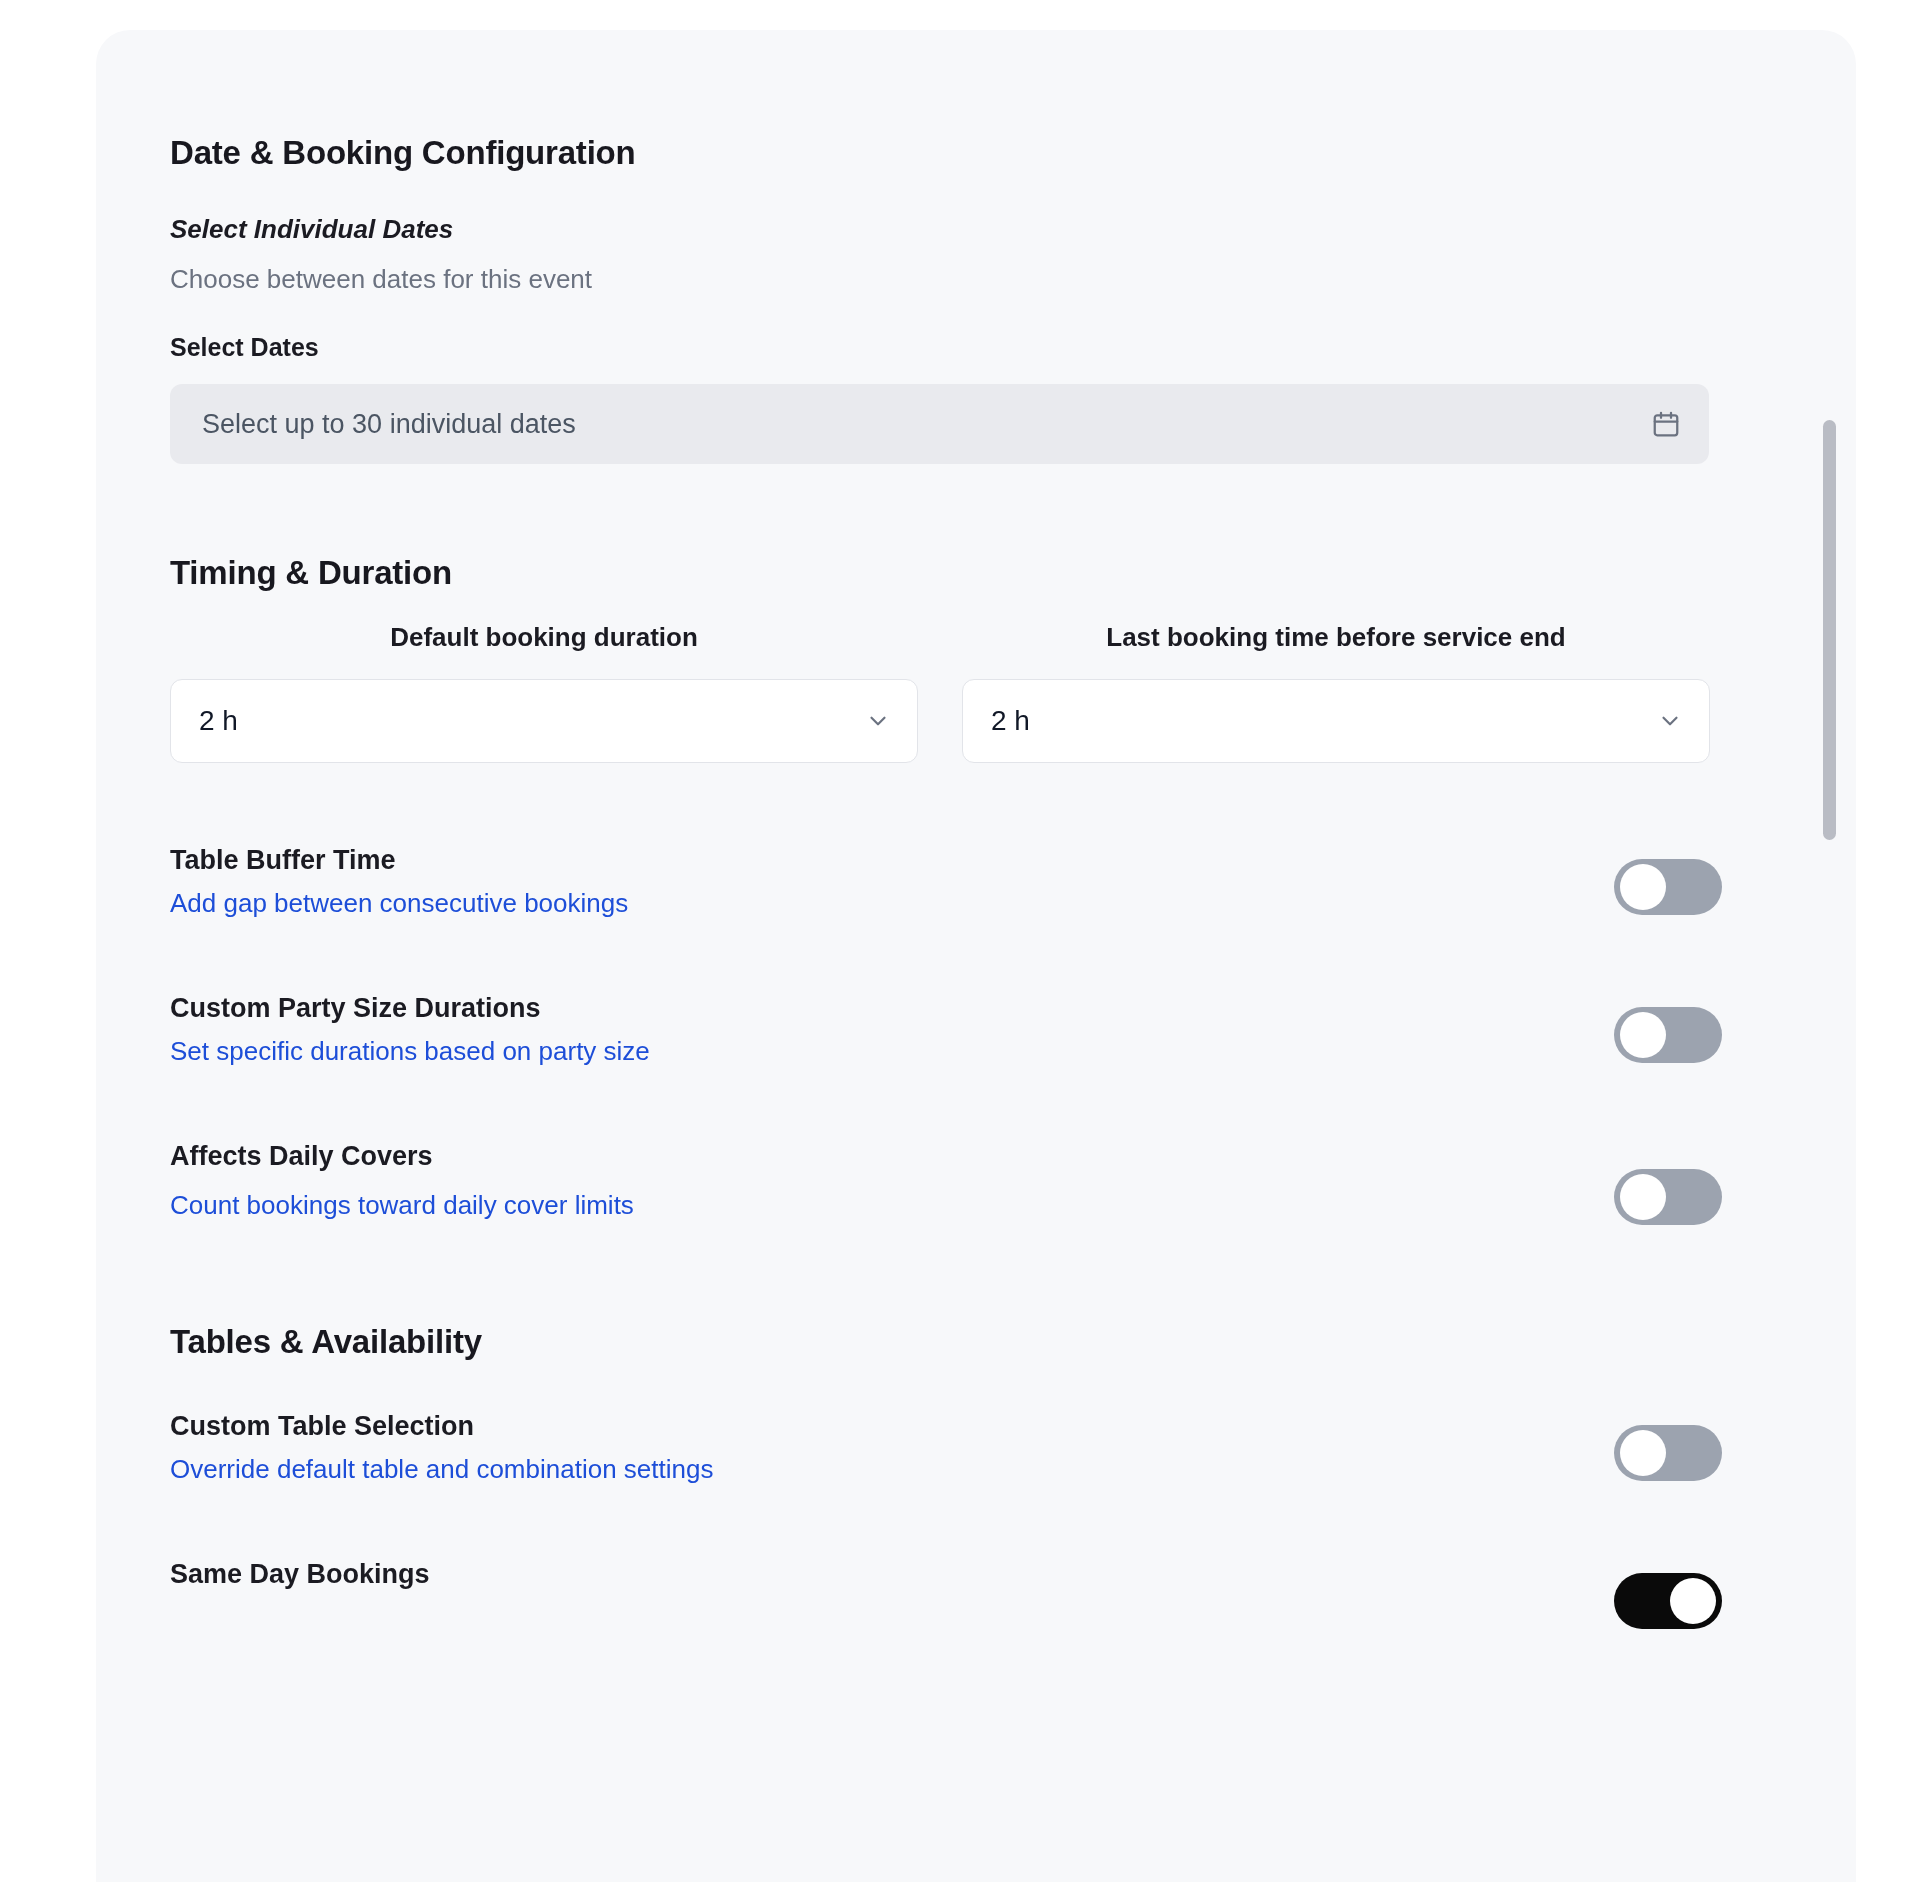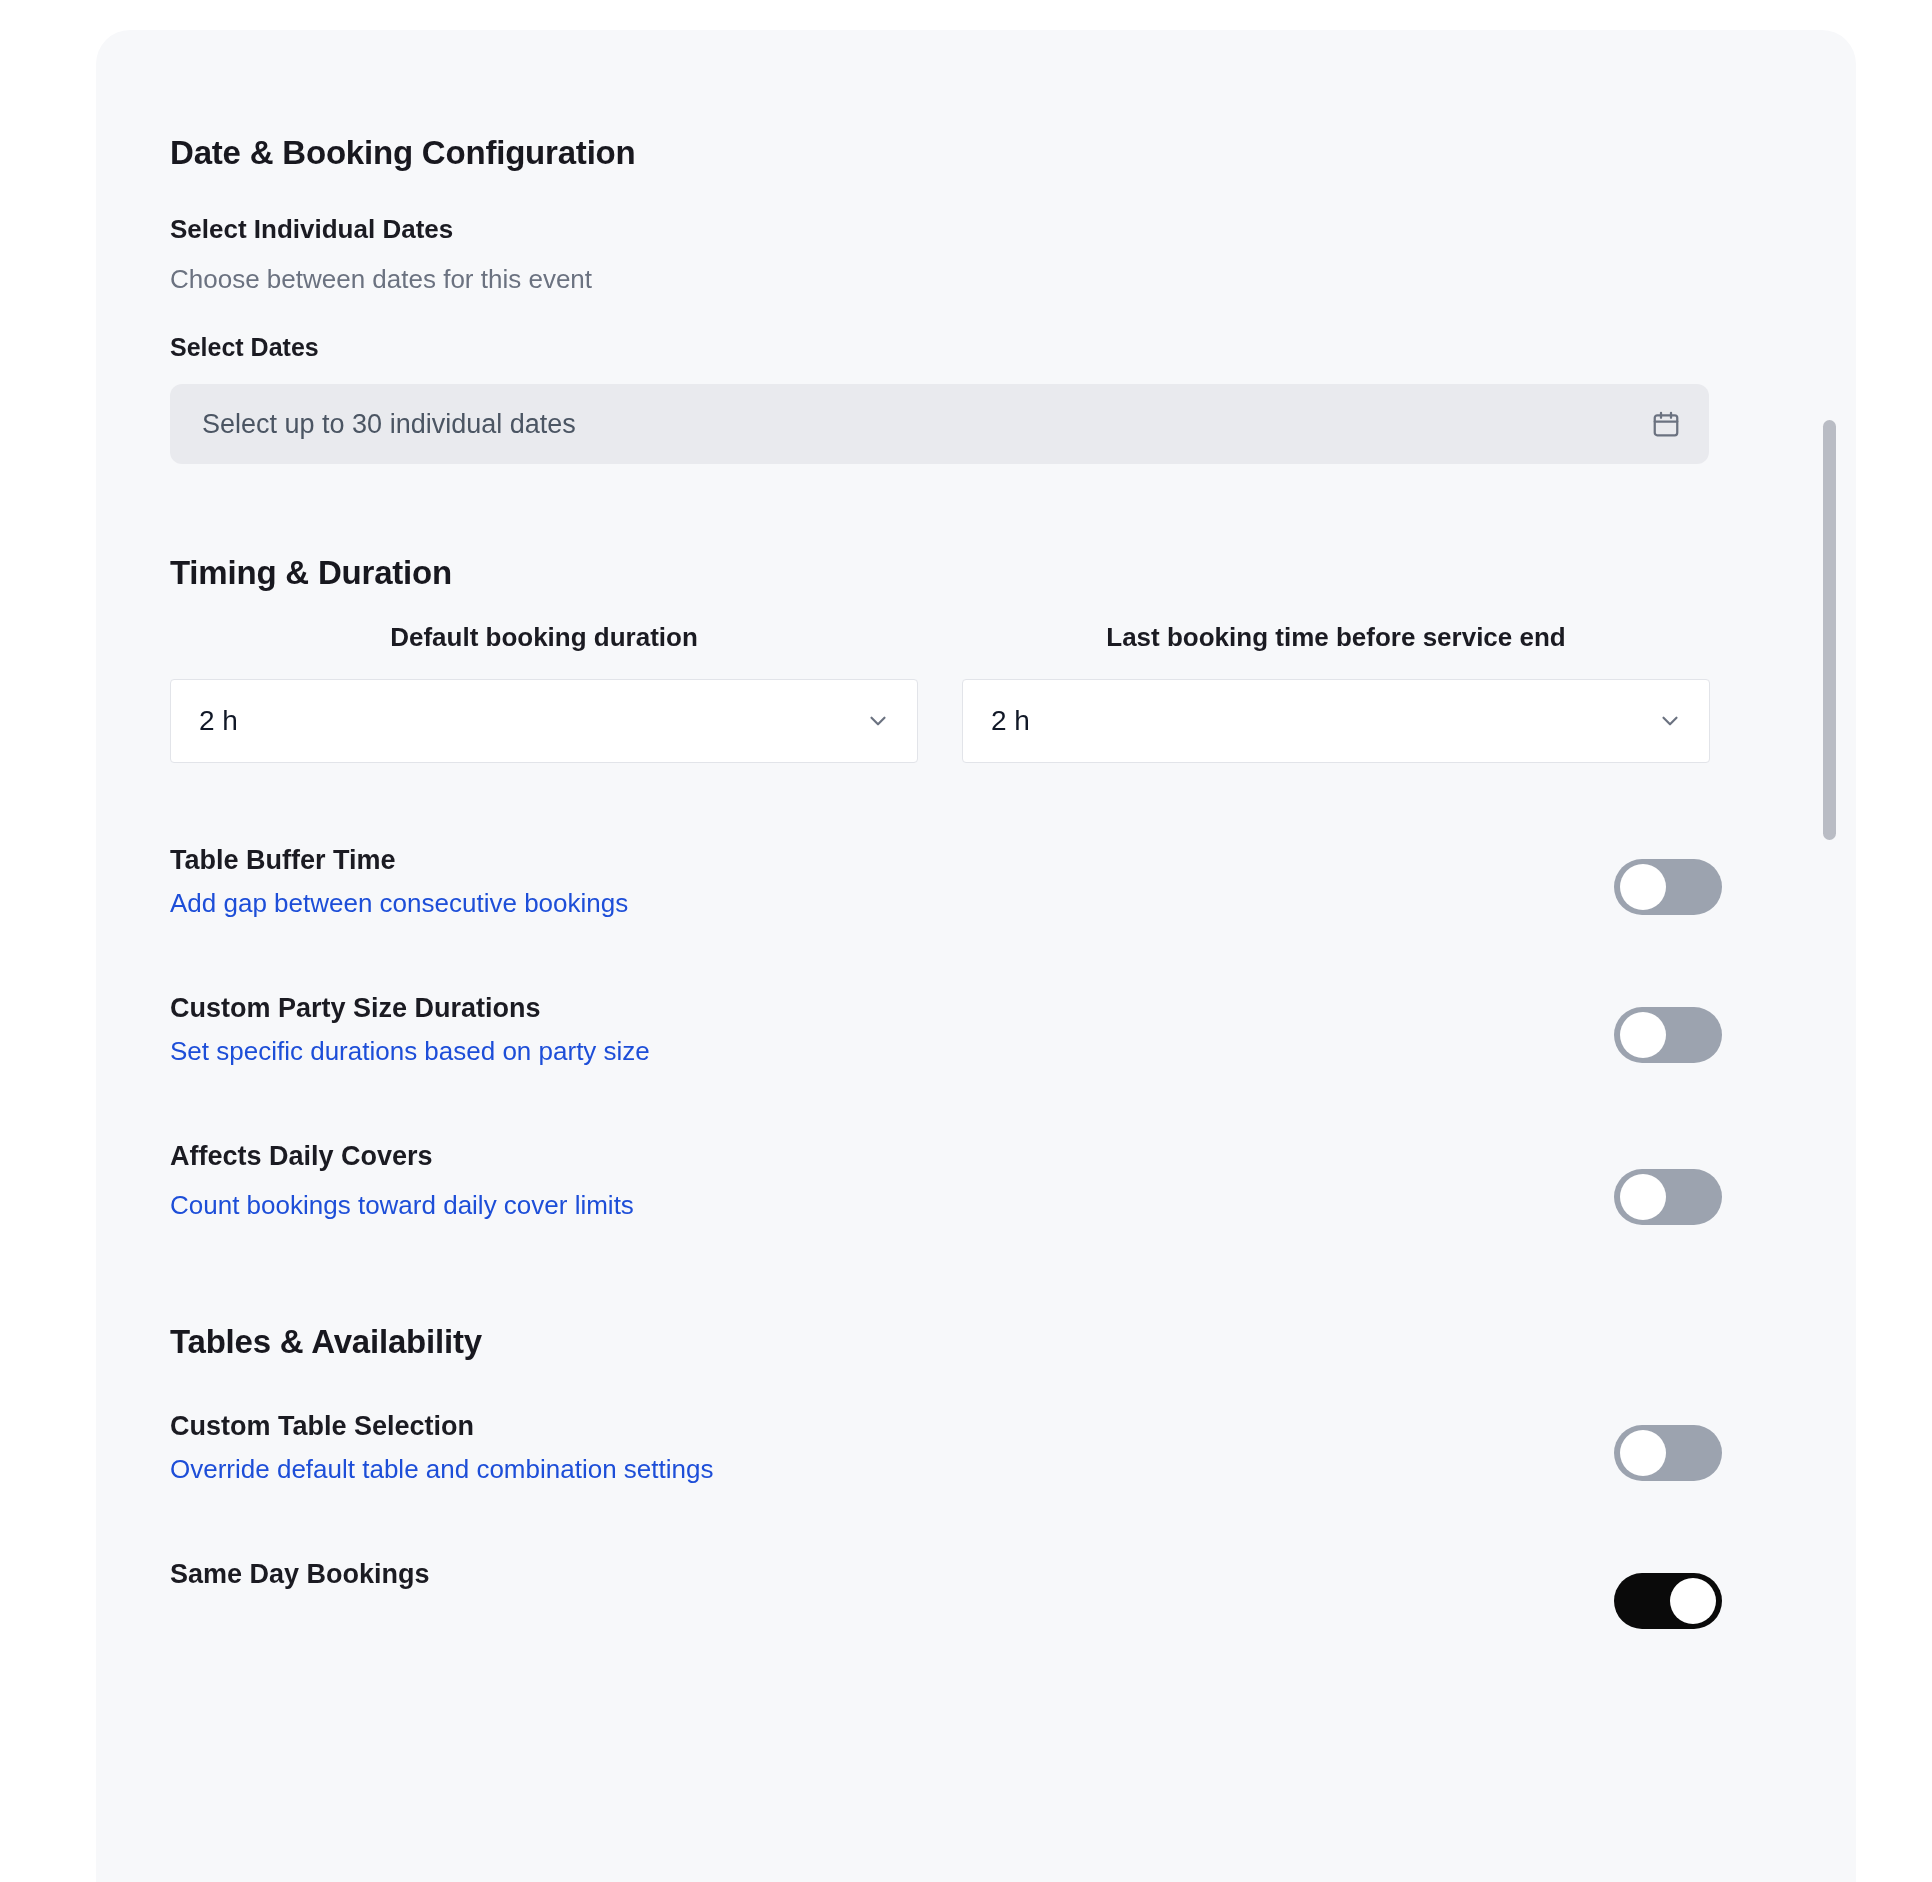--- a/index.html
+++ b/index.html
@@ -47,20 +47,21 @@
   .h-date { padding-top: 44px; }
   .h-timing { padding-top: 90px; }
   .h-tables { padding-top: 86px; }
 
   
   .field-label {
     font-size: 26px;
     font-weight: bold;
     color: #1b1b22;
     padding-left: 74px;
+    font-style: italic;
   }
   .field-sub {
     font-size: 26px;
     color: #6b7280;
     padding-left: 74px;
     margin-top: 19px;
   }
   .sub-label {
     font-size: 25px;
     font-weight: bold;
@@ -106,21 +107,21 @@
     font-weight: bold;
     color: #1b1b22;
     text-align: center;
   }
   .select-box {
     position: relative;
     margin-top: 26px;
     height: 84px;
     background: #ffffff;
     border: 1px solid #e2e4e9;
-    border-radius: 4px;
+    border-radius: 12px;
     display: flex;
     align-items: center;
   }
   .select-box .val {
     font-size: 28px;
     color: #111827;
     padding-left: 28px;
   }
   .chev {
     position: absolute;

